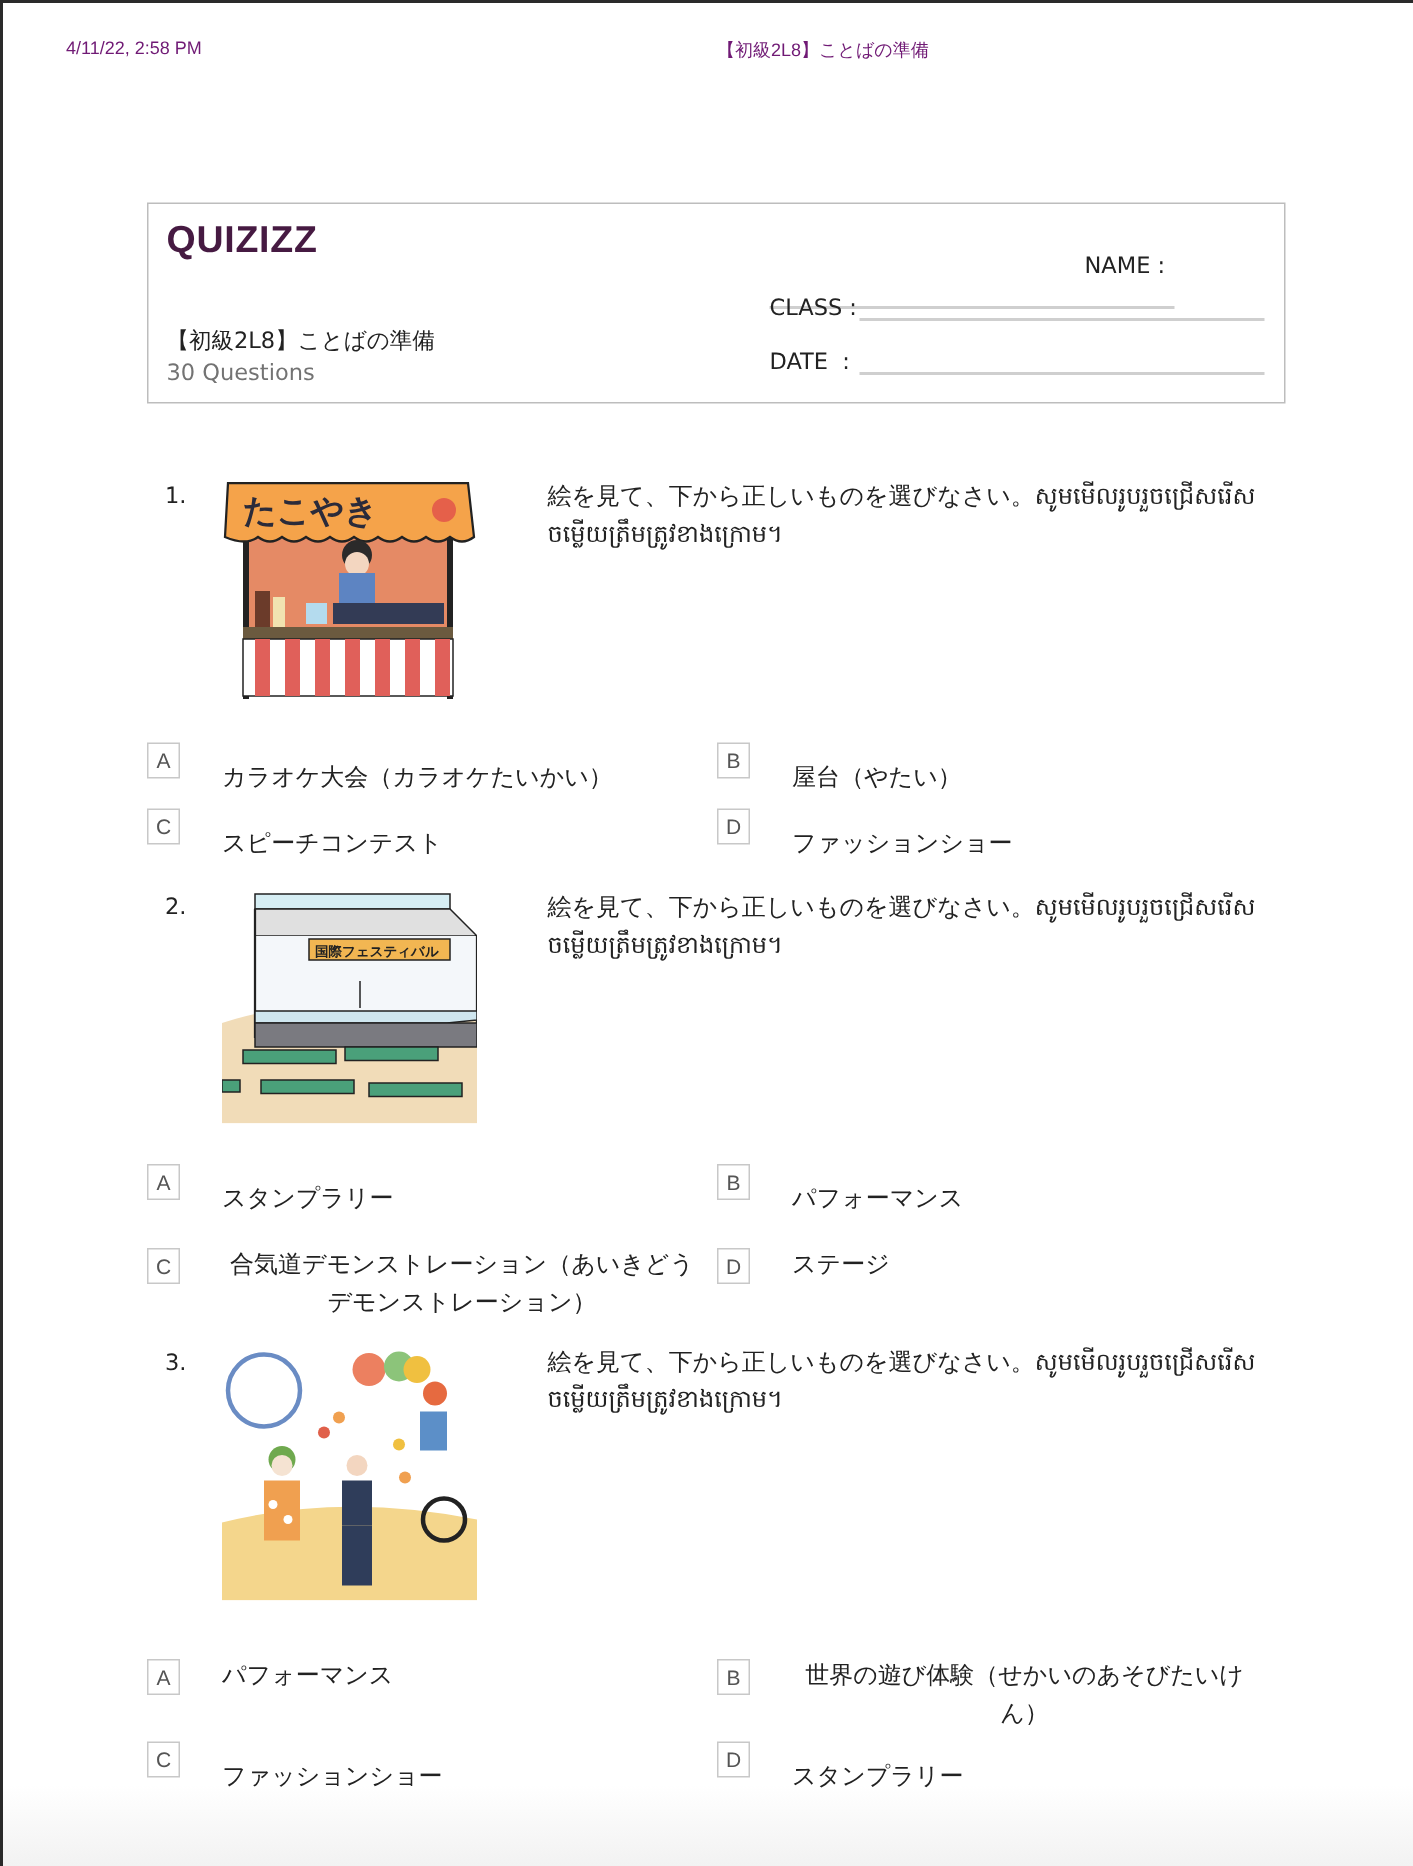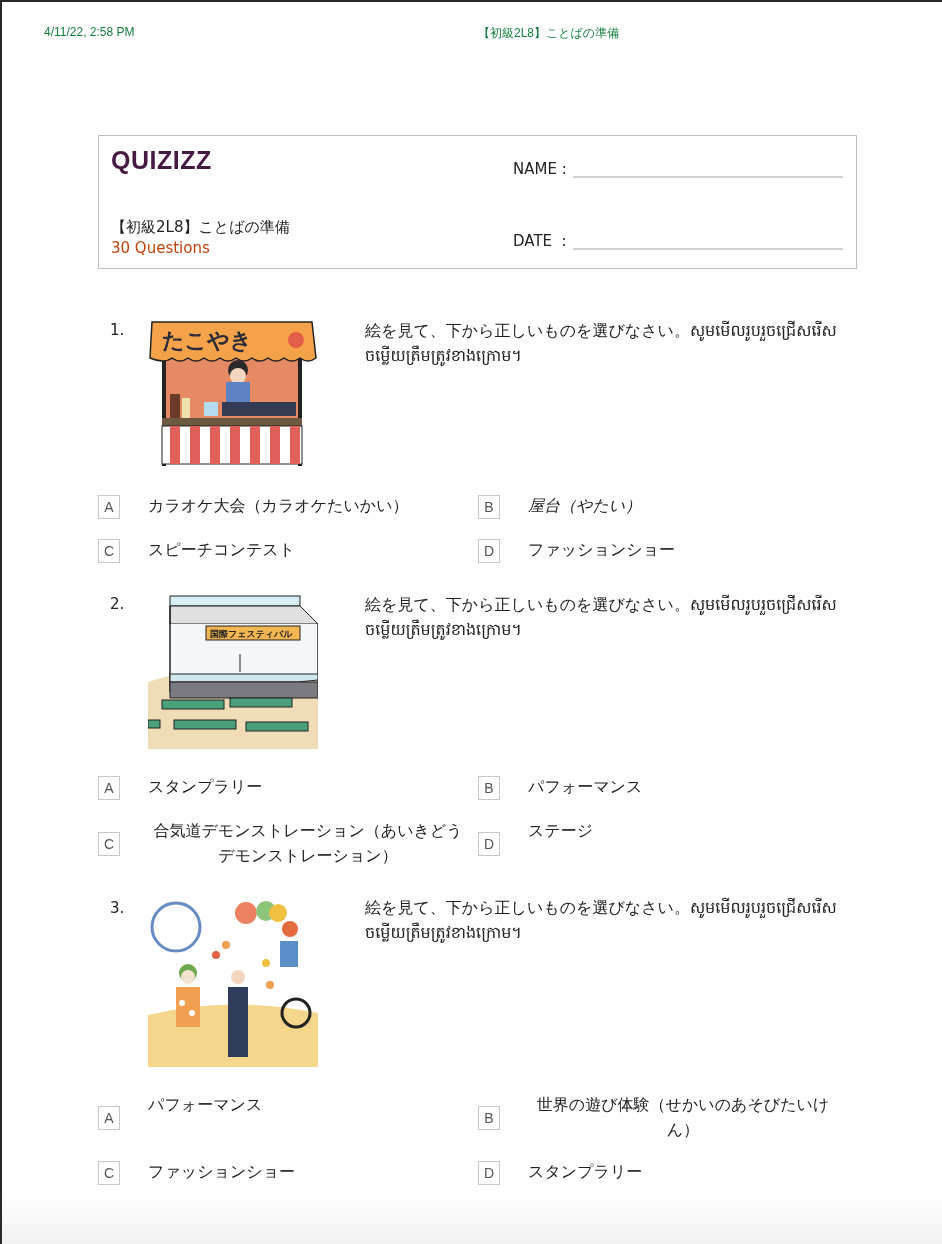--- a/index.html
+++ b/index.html
@@ -6,66 +6,70 @@
     body {
       width: 942px; height: 1244px; position: relative; overflow: hidden;
       background: #ffffff;
       font-family: "DejaVu Sans", "Liberation Sans", sans-serif;
       color: #222;
     }
     .frame-top { position: absolute; left: 0; top: 0; width: 942px; height: 2px; background: #2a2a2a; }
     .frame-left { position: absolute; left: 0; top: 0; width: 2px; height: 1244px; background: #2a2a2a; }
     .bottom-fade { position: absolute; left: 2px; right: 0; top: 1190px; height: 54px;
       background: linear-gradient(#ffffff, #f2f2f2); }
-    .print-header { position: absolute; top: 25px; font-family: "Liberation Sans", sans-serif; font-size: 12px; color: #15803d; }
+    .print-header { position: absolute; top: 25px; font-family: "Liberation Sans", sans-serif; font-size: 12px; color: #701a75; }
     .print-date { left: 44px; }
     .print-title { left: 478px; }
 
     .header-box {
       position: absolute; left: 98px; top: 115px; width: 759px; height: 134px;
       border: 1px solid #bdbdbd; box-sizing: border-box; margin-top: 20px;
     }
     .logo { position: absolute; left: 12px; top: 10px; font-family: "Liberation Sans", sans-serif;
       font-weight: bold; font-size: 25px; letter-spacing: 0.5px; color: #461a42; }
     .quiz-title { position: absolute; left: 12px; top: 82px; font-size: 15px; color: #222; }
-    .quiz-count { position: absolute; left: 12px; top: 103px; font-size: 15px; color: #c2410c; }
+    .quiz-count { position: absolute; left: 12px; top: 103px; font-size: 15px; color: #737373; }
     .field { position: absolute; left: 414px; font-size: 15px; color: #222; display: flex; align-items: flex-end; }
     .field-label { width: 60px; white-space: pre; }
     .field-line { width: 270px; border-bottom: 2px solid #cfcfcf; height: 18px; margin-left: 0; }
 
     .q-num { position: absolute; left: 110px; font-size: 15px; color: #222; }
     .q-img { position: absolute; left: 148px; width: 170px; overflow: hidden; }
     .q-text { position: absolute; left: 334px; width: 510px; font-size: 16px; line-height: 25px; color: #222; margin-left: 31px; }
 
     .opt { position: absolute; display: flex; align-items: center; }
     .opt-box {
       width: 22px; height: 24px; border: 1px solid #c8c8c8; box-sizing: border-box;
       display: flex; align-items: center; justify-content: center;
       font-family: "Liberation Sans", sans-serif; font-size: 14px; color: #555; flex: none;
     }
-    .opt-text { position: absolute; left: 50px; font-size: 16px; line-height: 25px; color: #222; white-space: nowrap; }
+    .opt-text { position: absolute; left: 50px; font-size: 16px; line-height: 25px; color: #222; white-space: nowrap; margin-top: 12px; }
     .opt-text.wrap { white-space: normal; width: 320px; text-align: center; }
   </style>
 </head>
 <body>
 
 <div class="frame-top"></div>
 <div class="frame-left"></div>
 <div class="bottom-fade"></div>
 
 <div class="print-header print-date">4/11/22, 2:58 PM</div>
 <div class="print-header print-title">【初級2L8】ことばの準備</div>
 
 <div class="header-box">
   <div class="logo">QUIZIZZ</div>
   <div class="quiz-title">【初級2L8】ことばの準備</div>
   <div class="quiz-count">30 Questions</div>
 
-  <div class="field" style="top:22px;">
+  <div class="field" style="top:32px;flex-direction:column;">
     <span class="field-label">NAME :</span>
+    <span class="field-line"></span>
+  </div>
+  <div class="field" style="top:58px;">
+    <span class="field-label">CLASS :</span>
     <span class="field-line"></span>
   </div>
   <div class="field" style="top:94px;">
     <span class="field-label">DATE  :</span>
     <span class="field-line"></span>
   </div>
 </div>
 
 <div class="q-num" style="top:321px;">1.</div>
 <div class="q-img" style="top:318px; height:148px;">
@@ -97,21 +101,21 @@
   </svg>
 </div>
 <div class="q-text" style="top:318px;">絵を見て、下から正しいものを選びなさい。សូមមើលរូបរួចជ្រើសរើសចម្លើយត្រឹមត្រូវខាងក្រោម។</div>
 
 <div class="opt" style="left:98px; top:495px;">
   <span class="opt-box">A</span>
   <span class="opt-text" style="top:-2px;">カラオケ大会（カラオケたいかい）</span>
 </div>
 <div class="opt" style="left:478px; top:495px;">
   <span class="opt-box">B</span>
-  <span class="opt-text" style="top:-2px;font-style:italic;">屋台（やたい）</span>
+  <span class="opt-text" style="top:-2px;">屋台（やたい）</span>
 </div>
 <div class="opt" style="left:98px; top:539px;">
   <span class="opt-box">C</span>
   <span class="opt-text" style="top:-2px;">スピーチコンテスト</span>
 </div>
 <div class="opt" style="left:478px; top:539px;">
   <span class="opt-box">D</span>
   <span class="opt-text" style="top:-2px;">ファッションショー</span>
 </div>
 

